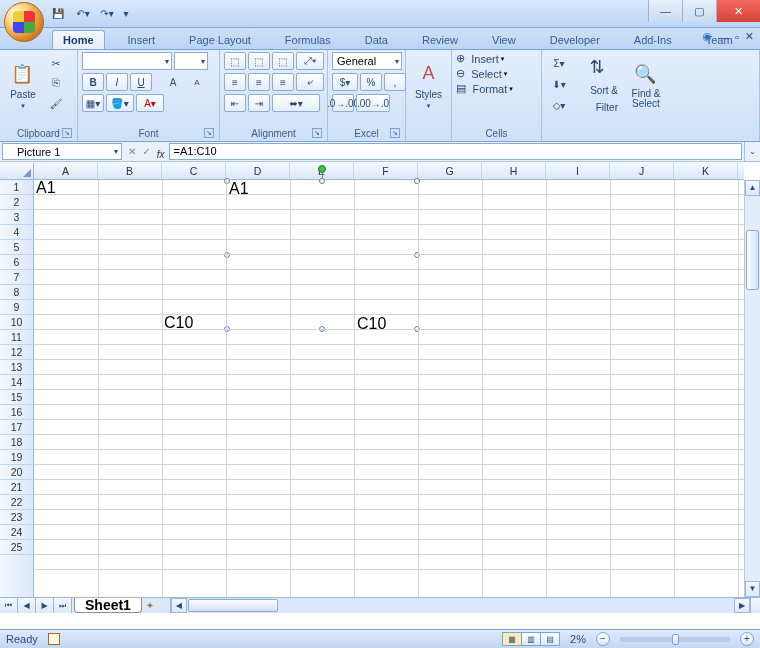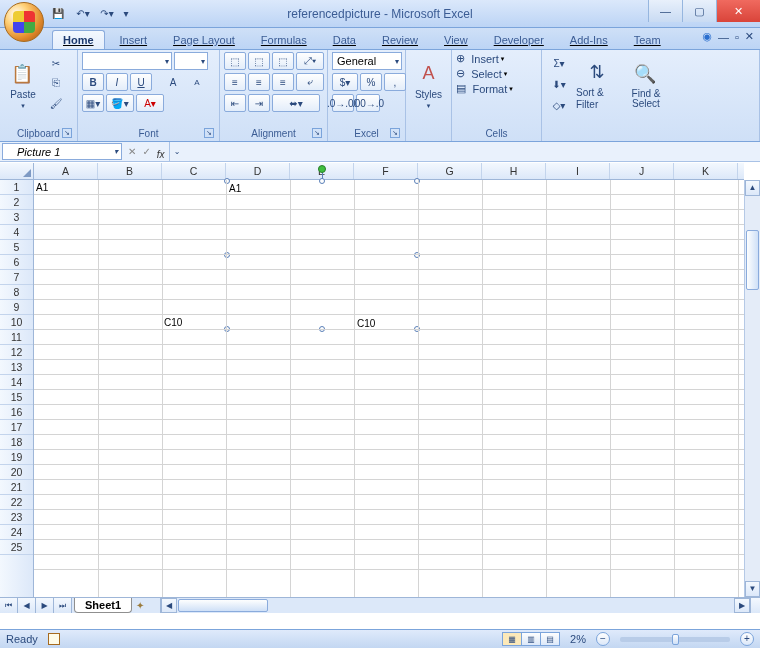--- a/index.html
+++ b/index.html
@@ -12,21 +12,21 @@
 .title-text { position:absolute; left:0; right:0; text-align:center; font-size:12px; color:#3b5c94; pointer-events:none; }
 .win-controls { position:absolute; right:0; top:0; display:flex; }
 .win-btn { width:34px; height:22px; display:flex; align-items:center; justify-content:center; font-size:11px; background:linear-gradient(#e8f0fb,#c9dbf3); border-left:1px solid #96b6df; color:#2b4a7d; }
 .win-btn.close { background:linear-gradient(#f06a5f,#d9443a); color:#fff; width:44px; }
 
 
 .office-btn { position:absolute; top:2px; left:4px; width:40px; height:40px; border-radius:50%; background: radial-gradient(circle at 30% 30%, #fff 0%, #ffd27a 30%, #e28a2b 65%, #9b4e12 100%); border:1px solid #a66a1e; z-index:10; display:flex; align-items:center; justify-content:center; }
 .office-btn-inner { width:22px; height:22px; background: conic-gradient(#e33 0 90deg,#4a4 90deg 180deg,#44e 180deg 270deg,#ec3 270deg 360deg); border-radius:4px; }
 
 
-.tabs-row { height:22px; background:linear-gradient(#cfe0f7,#bcd4f5); display:flex; align-items:flex-end; padding-left:52px; gap:4px; border-bottom:1px solid #7ba4db; position:relative;text-decoration:underline;}
+.tabs-row { height:22px; background:linear-gradient(#cfe0f7,#bcd4f5); display:flex; align-items:flex-end; padding-left:52px; gap:12px; border-bottom:1px solid #7ba4db; position:relative;}
 .tab { padding:3px 10px 3px; font-size:11px; color:#3b5c94; border:1px solid transparent; border-bottom:none; border-radius:3px 3px 0 0; cursor:default; }
 .tab.active { background:linear-gradient(#f3f8fe,#e4eefc); border-color:#8aabdc; color:#1d3a6e; font-weight:bold; }
 .tabs-right { position:absolute; right:6px; top:2px; display:flex; gap:6px; font-size:11px; color:#2b4a7d; align-items:center;}
 
 
 .ribbon { height:92px; background:linear-gradient(#e4eefc,#cfe0f7); border-bottom:1px solid #7ba4db; display:flex; }
 .group { border-right:1px solid #a9c2e6; display:flex; flex-direction:column; padding:2px 4px 0; }
 .group-body { flex:1; display:flex; align-items:flex-start; gap:3px; }
 .group-title { font-size:10px; text-align:center; color:#3b5c94; padding:1px 0 2px; position:relative; }
 .group-title .launcher { position:absolute; right:1px; top:1px; font-size:7px; color:#2b4a7d; border:1px solid #7ba4db; width:10px; height:10px; line-height:8px; }
@@ -36,57 +36,57 @@
 
 .mini-col { display:flex; flex-direction:column; gap:2px; padding-top:2px;}
 .mini-btn { width:22px; height:18px; border:1px solid #8aabdc; background:linear-gradient(#fefefe,#e3edfa); font-size:10px; color:#2b4a7d; display:flex; align-items:center; justify-content:center; border-radius:2px;}
 .mini-btn.icon-only{ border:1px solid transparent; background:transparent;}
 .combo { height:18px; border:1px solid #8aabdc; background:#fff; font-size:11px; padding:0 14px 0 4px; position:relative; display:flex; align-items:center;}
 .combo::after{content:"▾"; position:absolute; right:2px; font-size:8px; color:#2b4a7d;}
 .row-mini { display:flex; gap:2px; }
 
 
 .formula-bar { height:20px; display:flex; border-bottom:1px solid #a9c2e6; background:#e9f1fc; }
-.name-box { width:120px; border:1px solid #8aabdc; background:#fff; font-size:11px; display:flex; align-items:center; padding-left:14px; position:relative; margin:1px 2px;font-style:italic;}
+.name-box { width:120px; border:1px solid #8aabdc; background:#fff; font-size:11px; display:flex; align-items:center; padding-left:14px; position:relative; margin:1px 2px;}
 .name-box::after{content:"▾";position:absolute;right:3px;font-size:8px;color:#2b4a7d;}
 .fx-btns { display:flex; align-items:center; padding:0 4px; gap:6px; }
 .fx-btns span { font-size:10px; color:#888; }
 .fx-btns .fx { font-style:italic; color:#333;margin-top:6px; }
 .formula-input { flex:1; border:1px solid #8aabdc; background:#fff; font-size:11px; padding:1px 4px; margin:1px 2px 1px 0; }
 .formula-expand { width:16px; display:flex; align-items:center; justify-content:center; font-size:8px; color:#2b4a7d; border-left:1px solid #a9c2e6; }
 
 
 .grid-area { position:absolute; top:163px; left:0; right:0; bottom:35px; background:#fff; display:flex; }
 .grid-main { flex:1; position:relative; overflow:hidden; }
 .col-headers { position:absolute; top:0; left:34px; right:16px; height:17px; display:flex; background:linear-gradient(#f3f8fe,#dce8f9); border-bottom:1px solid #9eb6d8; }
 .col-h { width:64px; border-right:1px solid #c3d4ec; text-align:center; font-size:10.5px; color:#333; line-height:17px;}
 .row-headers { position:absolute; top:17px; left:0; width:34px; bottom:16px; background:linear-gradient(90deg,#f3f8fe,#dce8f9); border-right:1px solid #9eb6d8; }
 .row-h { height:15px; border-bottom:1px solid #c3d4ec; text-align:center; font-size:10.5px; color:#333; line-height:15px; }
 .select-all { position:absolute; top:0; left:0; width:34px; height:17px; background:linear-gradient(#f3f8fe,#dce8f9); border-right:1px solid #9eb6d8; border-bottom:1px solid #9eb6d8;}
 .select-all::after{content:"";position:absolute;right:2px;bottom:2px;border:4px solid transparent;border-right-color:#7e9ac4;border-bottom-color:#7e9ac4;}
 .cells { position:absolute; top:17px; left:34px; right:16px; bottom:16px; }
 .cells-row { position:absolute; left:0; right:0; height:15px; border-bottom:1px solid #d4d4d4; }
 .cells-col-line { position:absolute; top:0; bottom:0; width:0; border-right:1px solid #d4d4d4;}
-.cell-text { position:absolute; font-size:10px; line-height:15px; padding-left:2px; color:#000; }
+.cell-text { position:absolute; font-size:16px; line-height:15px; padding-left:2px; color:#000; }
 
 
 .picture-obj { position:absolute; border:1px solid rgba(0,0,0,0); }
 .pic-handle { position:absolute; width:6px; height:6px; background:#fff; border:1px solid #5a7fb8; border-radius:50%; }
 .pic-rot { position:absolute; width:8px; height:8px; background:#3fbf3f; border:1px solid #2a7e2a; border-radius:50%; top:-16px; left:50%; margin-left:-4px;}
 .pic-rot-line { position:absolute; top:-9px; left:50%; width:0; height:9px; border-left:1px solid #5a7fb8;}
 .picture-obj .cell-text{ color:#000; }
 
 
 .vscroll { position:absolute; top:17px; right:0; width:16px; bottom:16px; background:#e4ecf8; border-left:1px solid #b5c9e6;}
 .vscroll .arrow { height:16px; background:linear-gradient(#f3f8fe,#dce8f9); border:1px solid #9eb6d8; font-size:8px; text-align:center; line-height:14px; color:#2b4a7d;}
 .vscroll .thumb { position:absolute; top:50px; left:1px; right:1px; height:60px; background:linear-gradient(90deg,#fdfefe,#cfe0f7); border:1px solid #8aabdc; border-radius:2px;}
 .hscroll-area { position:absolute; left:0; right:0; bottom:0; height:16px; display:flex; background:#dce8f9; border-top:1px solid #9eb6d8;}
 .sheet-nav { display:flex;}
 .sheet-nav-btn { width:18px; border-right:1px solid #9eb6d8; font-size:8px; display:flex;align-items:center;justify-content:center;color:#2b4a7d; background:linear-gradient(#f3f8fe,#dce8f9);}
-.sheet-tab { padding:0 10px; font-size:11px; background:#fff; border:1px solid #8f8f8f; border-top:none; border-radius:0 0 4px 4px; margin-left:2px; line-height:14px; font-weight:bold;}
+.sheet-tab { padding:0 10px; font-size:14px; background:#fff; border:1px solid #8f8f8f; border-top:none; border-radius:0 0 4px 4px; margin-left:2px; line-height:14px; font-weight:bold;}
 .hscroll { flex:1; display:flex; border-left:1px solid #9eb6d8; margin-left:12px; position:relative;}
 .hscroll .arrow{width:16px;background:linear-gradient(#f3f8fe,#dce8f9);border:1px solid #9eb6d8;font-size:8px;text-align:center;line-height:13px;color:#2b4a7d;}
 .hscroll .thumb{position:absolute;top:1px;bottom:1px;left:17px;width:90px;background:linear-gradient(#fdfefe,#cfe0f7);border:1px solid #8aabdc;border-radius:2px;}
 .hscroll .track{flex:1;}
 .split-box{width:10px;border-left:1px solid #9eb6d8;background:linear-gradient(#f3f8fe,#dce8f9);}
 
 
 .status-bar { position:absolute; bottom:0; left:0; right:0; height:19px; background:linear-gradient(#dfeafb,#c3d7f2); border-top:1px solid #7ba4db; display:flex; align-items:center; font-size:11px; color:#2b4a7d; padding:0 6px; gap:10px;}
 .status-bar .spacer{flex:1;}
 .view-btns { display:flex; }
@@ -102,21 +102,20 @@
 <div class="title-bar">
   <div class="office-btn">
       <div class="office-btn-inner"></div>
     </div>
   <div class="title-left">
     <div class="qat-btn">💾</div>
     <div class="qat-btn">↶▾</div>
     <div class="qat-btn">↷▾</div>
     <div class="qat-btn" style="width:12px">▾</div>
   </div>
-  <div class="title-text">referencedpicture - Microsoft Excel</div>
   <div class="win-controls">
     <div class="win-btn">—</div>
     <div class="win-btn">▢</div>
     <div class="win-btn close">✕</div>
   </div>
 </div>
 
 <div class="tabs-row">
   <div class="tab active">Home</div>
   <div class="tab">Insert</div>
@@ -202,21 +201,21 @@
   <div class="group" style="width:78px">
     <div class="group-body" style="flex-direction:column;gap:3px">
       <div class="combo" style="width:70px">General</div>
       <div class="row-mini">
         <div class="mini-btn" style="width:26px">$▾</div>
         <div class="mini-btn">%</div>
         <div class="mini-btn">,</div>
       </div>
       <div class="row-mini">
         <div class="mini-btn" style="width:22px">.0→.00</div>
-        <div class="mini-btn" style="width:24px">.00→.0</div>
+        <div class="mini-btn" style="width:34px">.00→.0</div>
       </div>
     </div>
     <div class="group-title"><span>Excel</span><span class="launcher">↘</span></div>
   </div>
 
   <div class="group" style="width:46px">
     <div class="group-body">
       <div class="big-btn">
         <div class="big-icn" style="color:#c0504d">A</div>
         <span>Styles</span>
@@ -249,37 +248,38 @@
 
   <div class="group" style="flex:1">
     <div class="group-body">
       <div class="mini-col" style="gap:3px">
         <div class="mini-btn icon-only" style="width:26px">Σ▾</div>
         <div class="mini-btn icon-only" style="width:26px">⬇▾</div>
         <div class="mini-btn icon-only" style="width:26px">◇▾</div>
       </div>
       <div class="big-btn" style="width:44px">
         <div class="big-icn">⇅</div>
-        <span style="text-align:left;line-height:12px">Sort &amp; Filter</span>
+        <span style="text-align:right;line-height:17px">Sort &amp; Filter</span>
       </div>
       <div class="big-btn" style="width:48px">
         <div class="big-icn">🔍</div>
         <span style="text-align:center;line-height:10px">Find &amp; Select</span>
       </div>
     </div>
   </div>
 </div>
 
 <div class="formula-bar">
   <div class="name-box">Picture 1</div>
   <div class="fx-btns">
     <span>✕</span>
     <span>✓</span>
     <span class="fx">fx</span>
   </div>
+  <div class="formula-input">=A1:C10</div>
   <div class="formula-expand">⌄</div>
 </div>
 
 <div class="grid-area">
   <div class="grid-main">
     <div class="select-all"></div>
     <div class="col-headers" id="col-headers">
         <div class="col-h">A</div>
         <div class="col-h">B</div>
         <div class="col-h">C</div>

